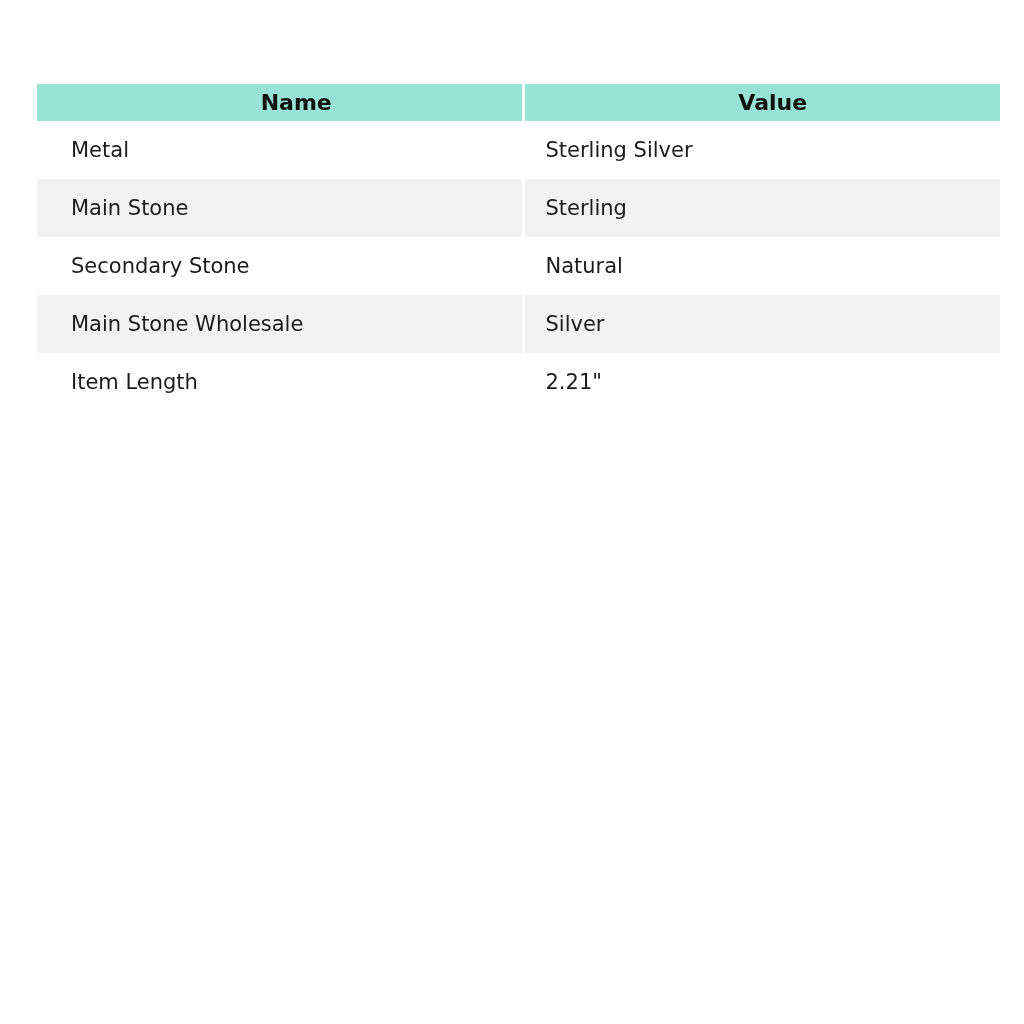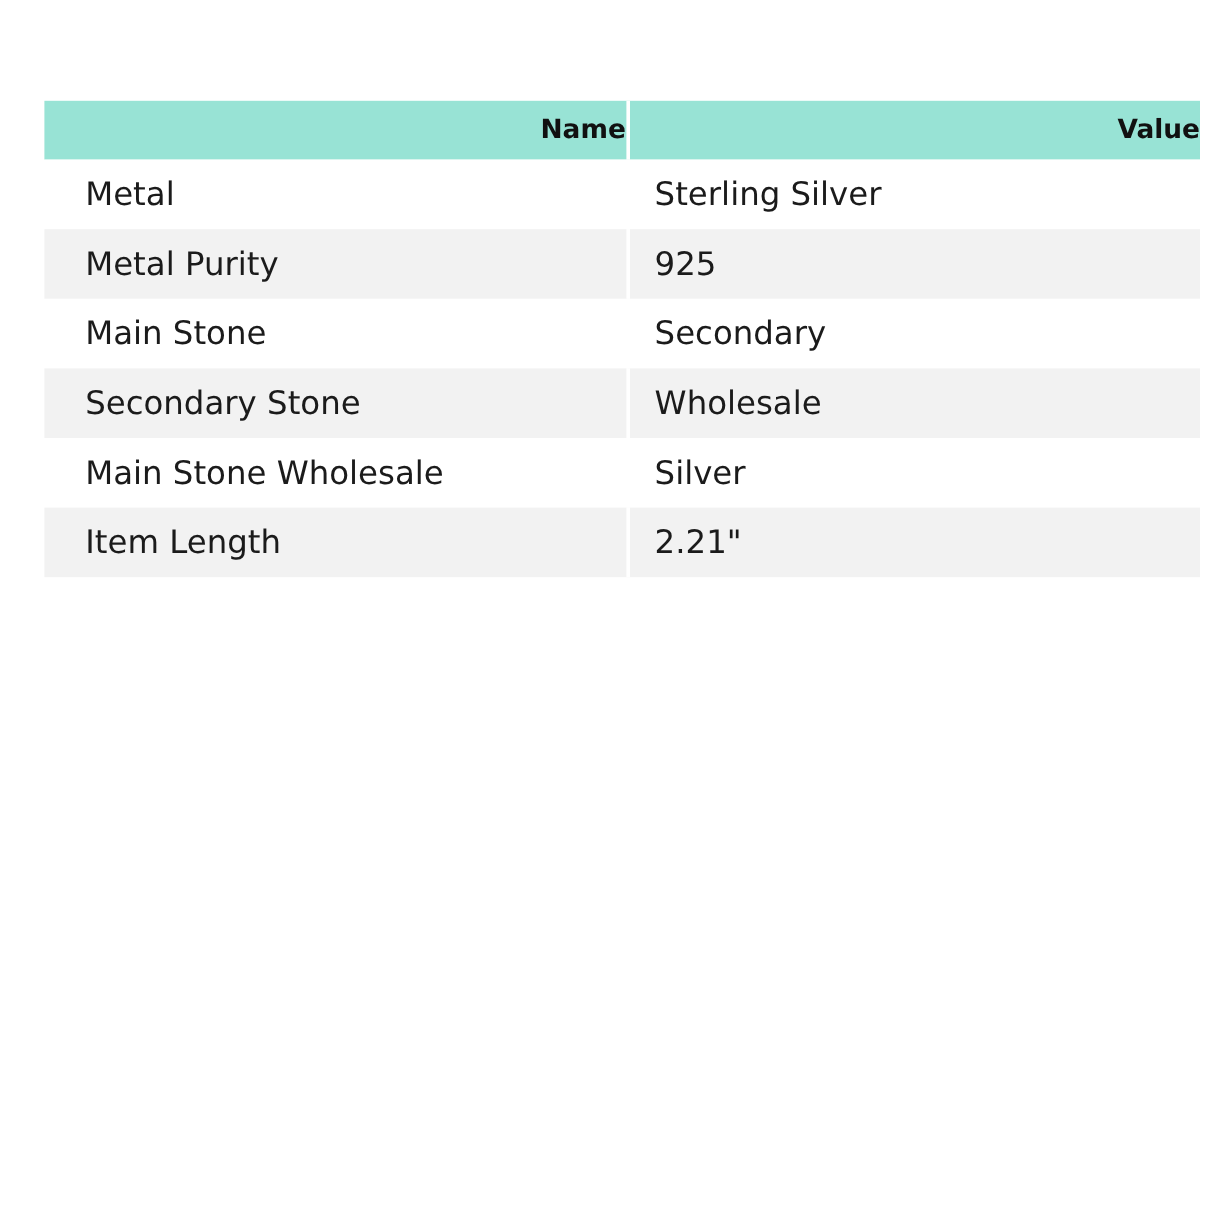--- a/index.html
+++ b/index.html
@@ -17,33 +17,33 @@
   .spec-table {
     position: absolute;
     left: 37px;
     top: 84px;
     width: 963px;
     border-collapse: collapse;
     table-layout: fixed;
     color: #1b1b1b;
   }
   .spec-table th {
-    height: 49px;
+    height: 37px;
     background: #98e3d5;
-    text-align: right;
+    text-align: center;
     vertical-align: middle;
     font-size: 22px;
     font-weight: 700;
     color: #111111;
     padding: 0;
   }
   .spec-table td {
     height: 58px;
     vertical-align: middle;
-    font-size: 27px;
+    font-size: 21px;
     font-weight: 400;
     padding: 0;
   }
   .col-name {
     width: 486px;
     padding-left: 34px !important;
     border-right: 3px solid #ffffff;
     box-sizing: border-box;
   }
   .col-value {
@@ -65,33 +65,29 @@
       <th class="col-name">Name</th>
       <th class="col-value">Value</th>
     </tr>
   </thead>
   <tbody>
   <tr>
     <td class="col-name">Metal</td>
     <td class="col-value">Sterling Silver</td>
   </tr>
 
-  <tr>
-    <td class="col-name">Metal Purity</td>
-    <td class="col-value">925</td>
-  </tr>
 
   <tr>
     <td class="col-name">Main Stone</td>
-    <td class="col-value">Secondary</td>
+    <td class="col-value">Sterling</td>
   </tr>
 
   <tr>
     <td class="col-name">Secondary Stone</td>
-    <td class="col-value">Wholesale</td>
+    <td class="col-value">Natural</td>
   </tr>
 
   <tr>
     <td class="col-name">Main Stone Wholesale</td>
     <td class="col-value">Silver</td>
   </tr>
 
   <tr>
     <td class="col-name">Item Length</td>
     <td class="col-value">2.21"</td>

